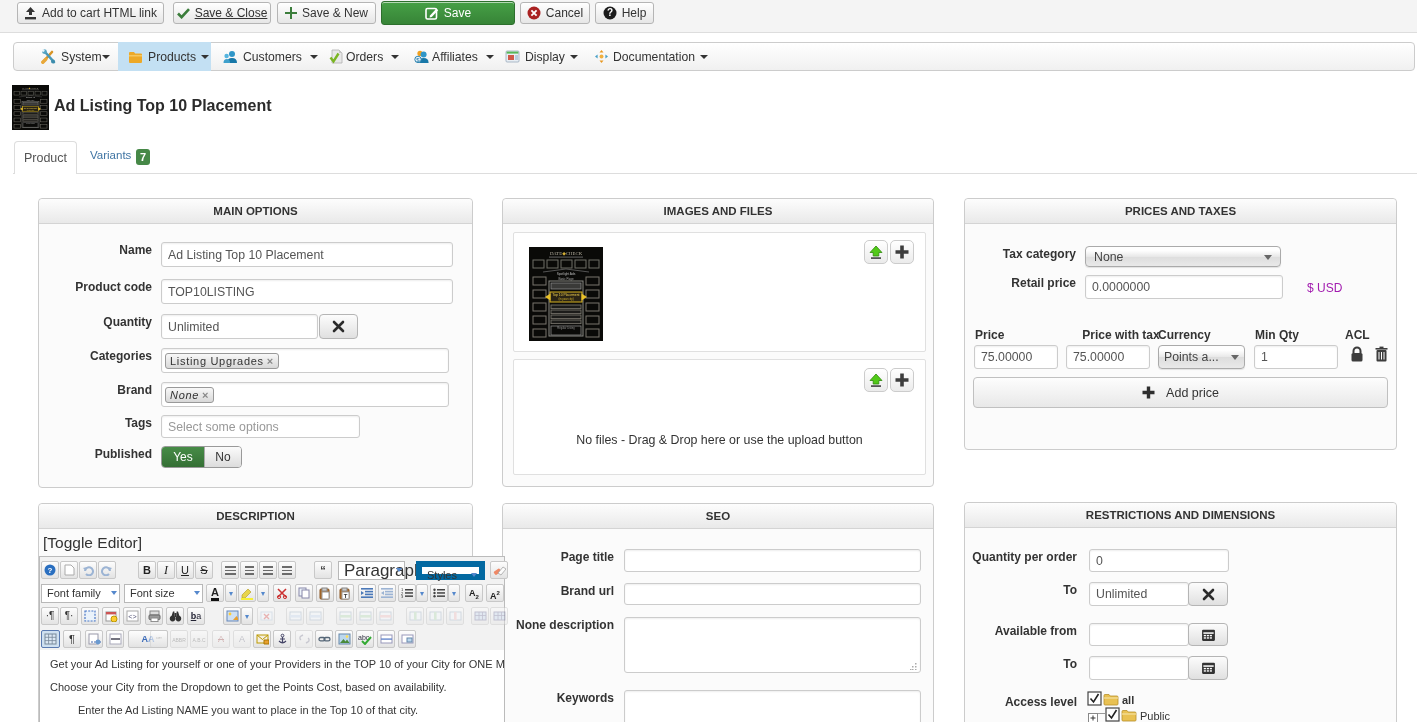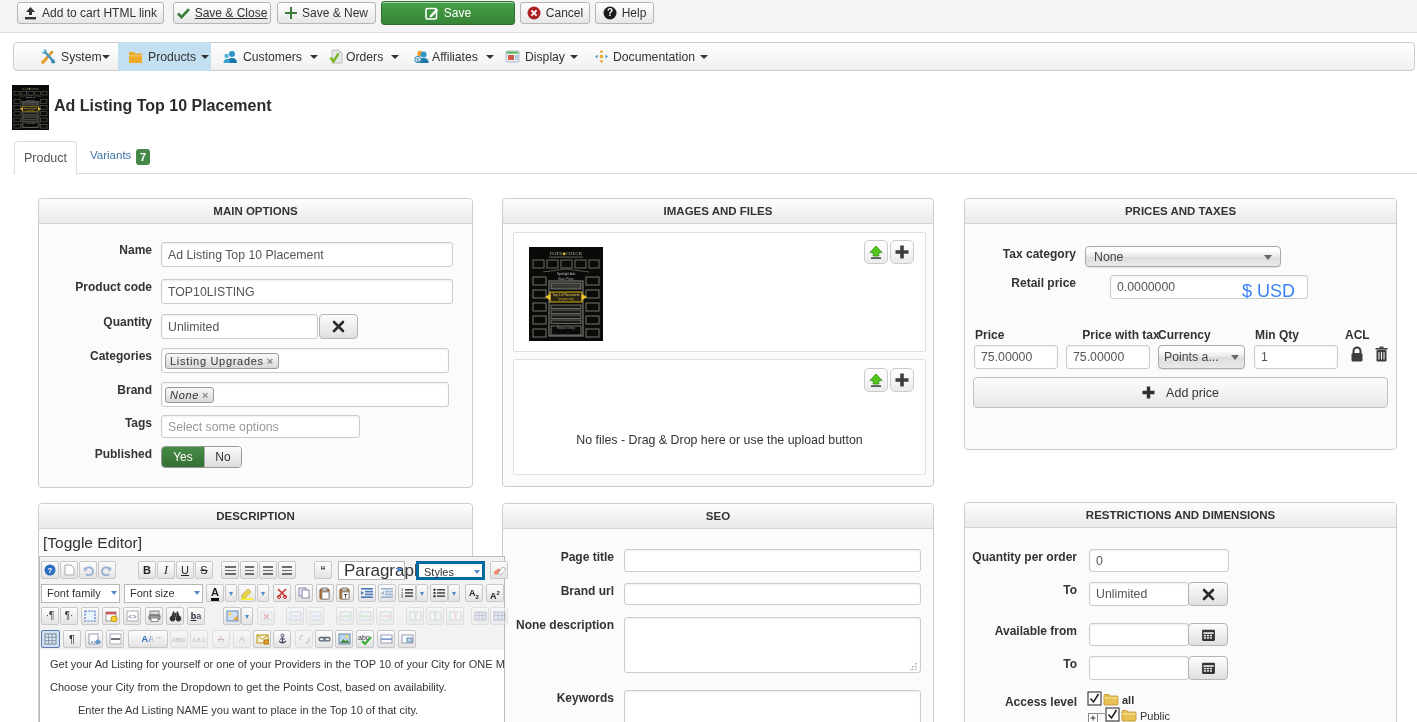--- a/index.html
+++ b/index.html
@@ -325,22 +325,22 @@
         <rect x="22" y="68" width="30" height="3.6"></rect>
         <rect x="22" y="73" width="30" height="3.6"></rect>
 </g>
 <rect x="22" y="79" width="30" height="9" fill="none" stroke="#888" stroke-width=".8"></rect>
 <text x="37" y="82" font-size="2.6" text-anchor="middle" fill="#999" font-family="Liberation Sans">Regular Listing</text>
 </svg></div>
 <div class="abs" style="left:513px;top:433px;width:413px;text-align:center;font-size:12.4px;color:#333;">No files - Drag &amp; Drop here or use the upload button</div>
 <div class="lbl" style="left:946px;top:247px;width:130px;">Tax category</div>
 <div class="sel" style="left:1085px;top:246px;width:196px;height:21px;">None<span class="tri"></span></div>
 <div class="lbl" style="left:946px;top:276px;width:130px;">Retail price</div>
-<div class="inp" style="left:1085px;top:275px;width:198px;height:24px;margin-left:25px;">0.0000000</div>
-<div class="abs" style="left:1242px;top:281px;font-size:18px;color:#3b82f6;">$ USD</div>
+<div class="inp" style="left:1085px;top:275px;width:198px;height:24px;">0.0000000</div>
+<div class="abs" style="left:1307px;top:281px;font-size:12px;color:#a21caf;">$ USD</div>
 <div class="lbl" style="left:975px;top:328px;width:100px;text-align:left;">Price</div>
 <div class="lbl" style="left:1066px;top:328px;width:110px;text-align:center;">Price with tax</div>
 <div class="lbl" style="left:1158px;top:328px;width:90px;text-align:left;">Currency</div>
 <div class="lbl" style="left:1255px;top:328px;width:80px;text-align:left;">Min Qty</div>
 <div class="lbl" style="left:1345px;top:328px;width:40px;text-align:left;">ACL</div>
 <div class="inp" style="left:974px;top:345px;width:84px;height:24px;">75.00000</div>
 <div class="inp" style="left:1066px;top:345px;width:84px;height:24px;">75.00000</div>
 <div class="sel" style="left:1158px;top:345px;width:87px;height:24px;padding:0 5px;">Points a...<span class="tri" style="right:5px;"></span></div>
 <div class="inp" style="left:1254px;top:345px;width:84px;height:24px;">1</div>
 <div class="abs" style="left:1350px;top:346px;"><svg width="14" height="17" viewBox="0 0 14 17">
@@ -386,21 +386,21 @@
 <div class="ebtn" style="left:138px;top:561px;width:18px;position:absolute;"><b style="font-size:11px;color:#222;">B</b></div>
 <div class="ebtn" style="left:157px;top:561px;width:18px;position:absolute;"><i style="font-family:'Liberation Serif';font-size:12px;color:#222;">I</i></div>
 <div class="ebtn" style="left:176px;top:561px;width:18px;position:absolute;"><u style="font-size:11px;color:#222;">U</u></div>
 <div class="ebtn" style="left:195px;top:561px;width:18px;position:absolute;"><s style="font-size:11px;color:#222;">S</s></div>
 <div class="ebtn" style="left:221px;top:561px;width:18px;position:absolute;"><span class="bars" style="width:11px;"></span></div>
 <div class="ebtn" style="left:240px;top:561px;width:18px;position:absolute;"><span class="bars" style="width:9px;"></span></div>
 <div class="ebtn" style="left:259px;top:561px;width:18px;position:absolute;"><span class="bars" style="width:10px;"></span></div>
 <div class="ebtn" style="left:278px;top:561px;width:18px;position:absolute;"><span class="bars" style="width:10px;"></span></div>
 <div class="ebtn" style="left:314px;top:561px;width:18px;position:absolute;"><b style="font-size:11px;color:#333;">“</b></div>
 <div class="abs" style="left:338px;top:561px;width:67px;height:19px;border:1px solid #b8b8b8;background:#fff;font-size:17px;color:#333;line-height:17px;padding-left:5px;">Paragraph<span style="position:absolute;right:2px;top:6px;width:0;height:0;border-left:3.5px solid transparent;border-right:3.5px solid transparent;border-top:4.5px solid #5588cc;"></span></div>
-<div class="abs" style="left:416px;top:561px;width:69px;height:19px;border:3px solid #0369a1;background:#fff;font-size:11px;color:#333;line-height:17px;padding-left:5px;">Styles<span style="position:absolute;right:2px;top:6px;width:0;height:0;border-left:3.5px solid transparent;border-right:3.5px solid transparent;border-top:4.5px solid #5588cc;"></span></div>
+<div class="abs" style="left:416px;top:561px;width:69px;height:19px;border:6px solid #0369a1;background:#fff;font-size:11px;color:#333;line-height:17px;padding-left:5px;">Styles<span style="position:absolute;right:2px;top:6px;width:0;height:0;border-left:3.5px solid transparent;border-right:3.5px solid transparent;border-top:4.5px solid #5588cc;"></span></div>
 <div class="ebtn" style="left:490px;top:561px;width:18px;position:absolute;"><svg width="13" height="12" viewBox="0 0 13 12" style="vertical-align:middle;">
       <rect x="1" y="6" width="7" height="4" rx="1" fill="#e86" transform="rotate(-35 4 8)"></rect>
       <path d="M5 9 l5-6 3 2-5 6z" fill="#fbfbfb" stroke="#999" stroke-width=".7"></path>
     </svg></div>
 <div class="abs" style="left:41px;top:584px;width:79px;height:19px;border:1px solid #b8b8b8;background:#fff;font-size:11px;color:#333;line-height:17px;padding-left:5px;">Font family<span style="position:absolute;right:2px;top:6px;width:0;height:0;border-left:3.5px solid transparent;border-right:3.5px solid transparent;border-top:4.5px solid #5588cc;"></span></div>
 <div class="abs" style="left:124px;top:584px;width:79px;height:19px;border:1px solid #b8b8b8;background:#fff;font-size:11px;color:#333;line-height:17px;padding-left:5px;">Font size<span style="position:absolute;right:2px;top:6px;width:0;height:0;border-left:3.5px solid transparent;border-right:3.5px solid transparent;border-top:4.5px solid #5588cc;"></span></div>
 <div class="ebtn" style="left:206px;top:584px;width:18px;position:absolute;"><span style="display:inline-block;font-size:11px;font-weight:bold;color:#222;border-bottom:3px solid #111;line-height:11px;">A</span></div>
 <div class="ebtn" style="left:225px;top:584px;width:12px;position:absolute;"><span style="font-size:8px;color:#5588cc;">▾</span></div>
 <div class="ebtn" style="left:238px;top:584px;width:18px;position:absolute;"><svg width="14" height="13" viewBox="0 0 14 13" style="vertical-align:middle;">
       <path d="M2 8 L8 2 l3 3 -6 6 H2 Z" fill="#e8d44a" stroke="#b09820" stroke-width=".6"></path>

